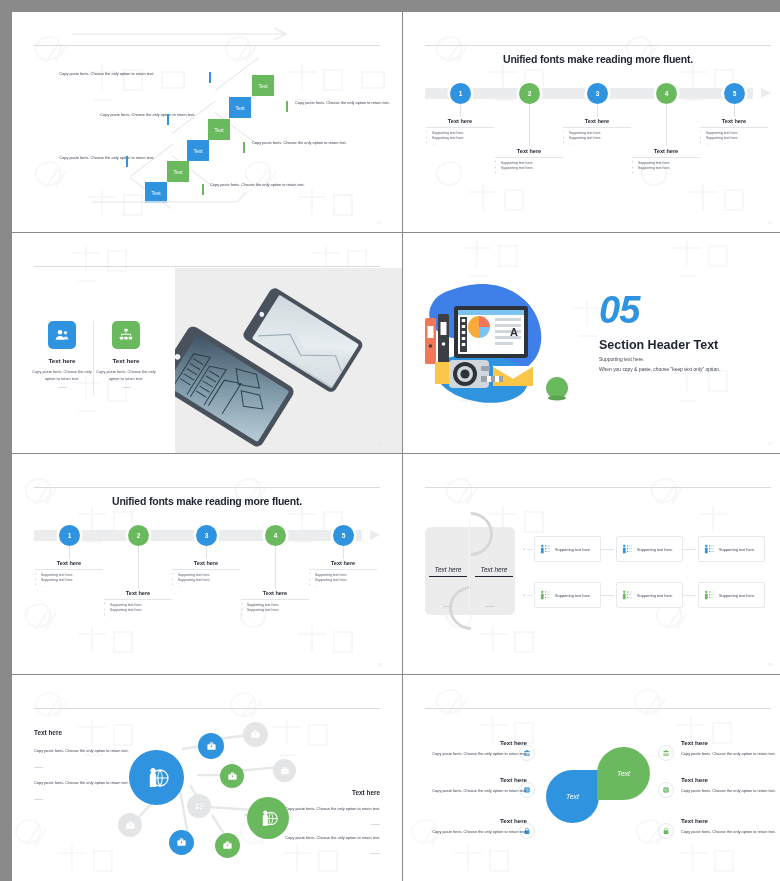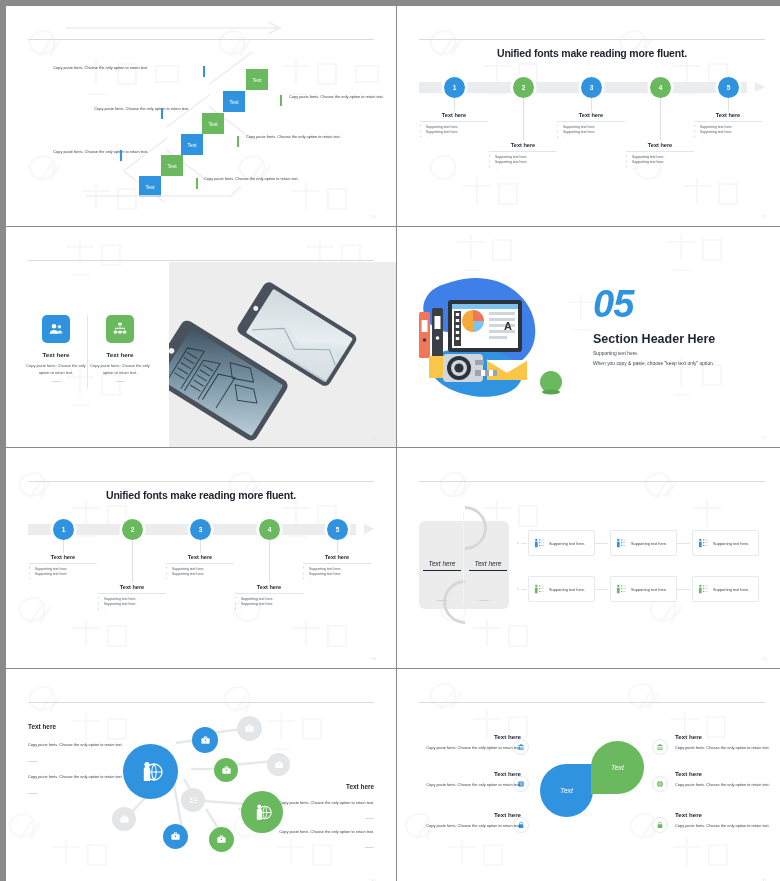--- a/index.html
+++ b/index.html
@@ -10,21 +10,21 @@
     overflow: hidden;
     position: relative;
   }
   .deck {
     width: 780px; height: 881px;
     display: grid;
     grid-template-columns: 390px 390px;
     grid-template-rows: 220px 220px 220px 221px;
     background: #8a8a8a;
     gap: 1px;
-    padding: 6px;
+    padding: 12px;
   }
   .slide {
     position: relative;
     background: #ffffff;
     overflow: hidden;
   }
   
   .wm {
     position: absolute; inset: 0;
     pointer-events: none;
@@ -487,21 +487,21 @@
 
         <rect x="64" y="96" width="22" height="6" fill="#9aa3ae"></rect>
         <rect x="70" y="96" width="4" height="6" fill="#fff"></rect>
         <rect x="78" y="96" width="4" height="6" fill="#fff"></rect>
 
         <circle cx="140" cy="108" r="11" fill="#6ab95e"></circle>
         <ellipse cx="140" cy="118" rx="9" ry="2.4" fill="#5aa44f"></ellipse>
       </svg>
 
       <div class="s4-num" style="left:196px;top:60px;font-style:italic;">05</div>
-      <div class="s4-head" style="left:196px;top:105px;">Section Header Here</div>
+      <div class="s4-head" style="left:196px;top:105px;">Section Header Text</div>
       <div class="s4-sub" style="left:196px;top:122px;">Supporting text here.</div>
       <div class="s4-sub" style="left:196px;top:132px;">When you copy &amp; paste, choose "keep text only" option.</div>
 
       <div class="pageno">27</div>
     </div>
   </div>
 
   <div class="slide">
     <div class="wm">
       <svg viewBox="0 0 390 220">

